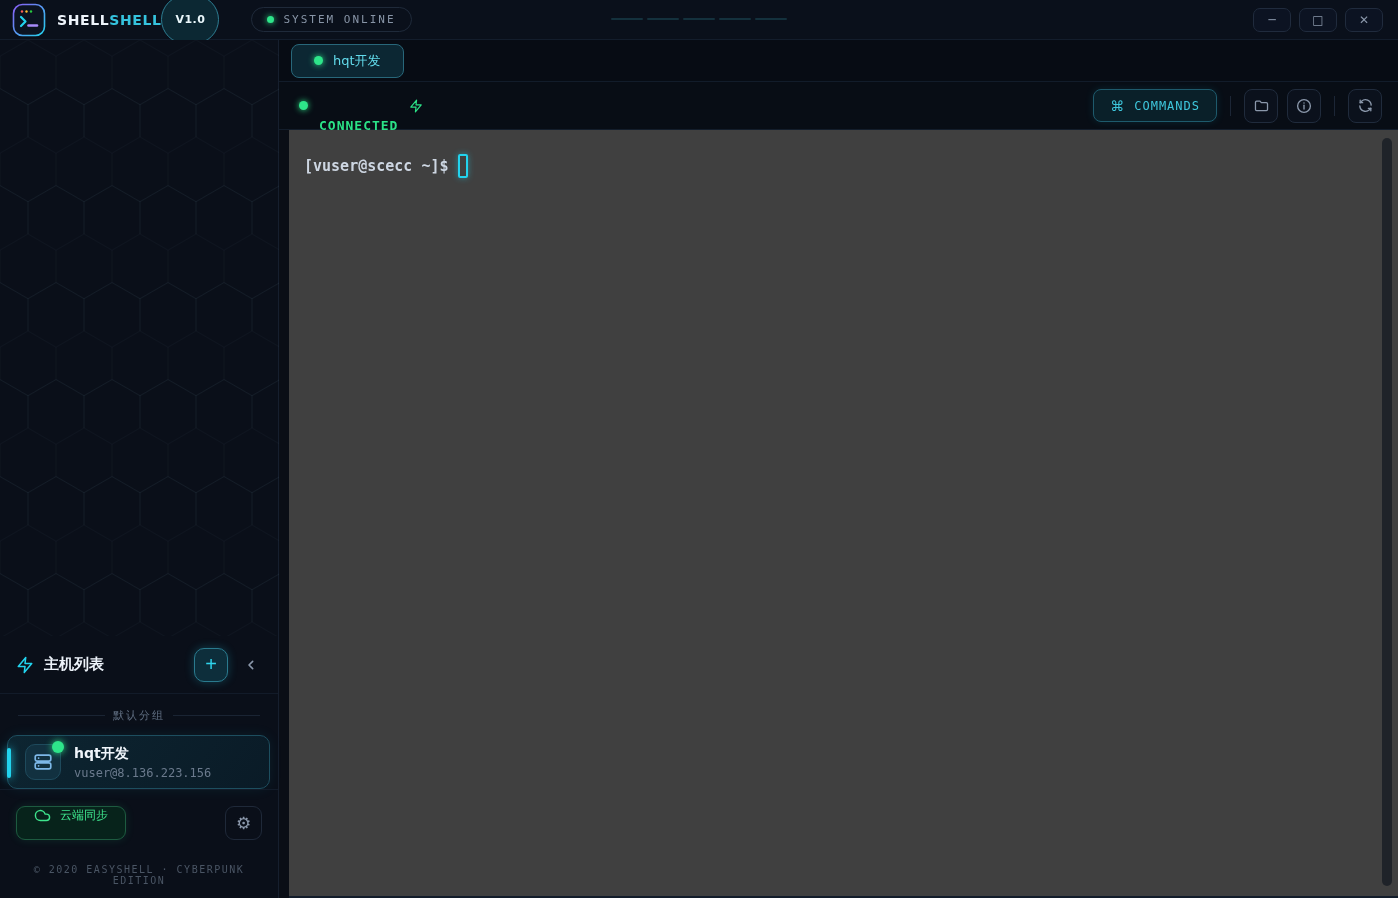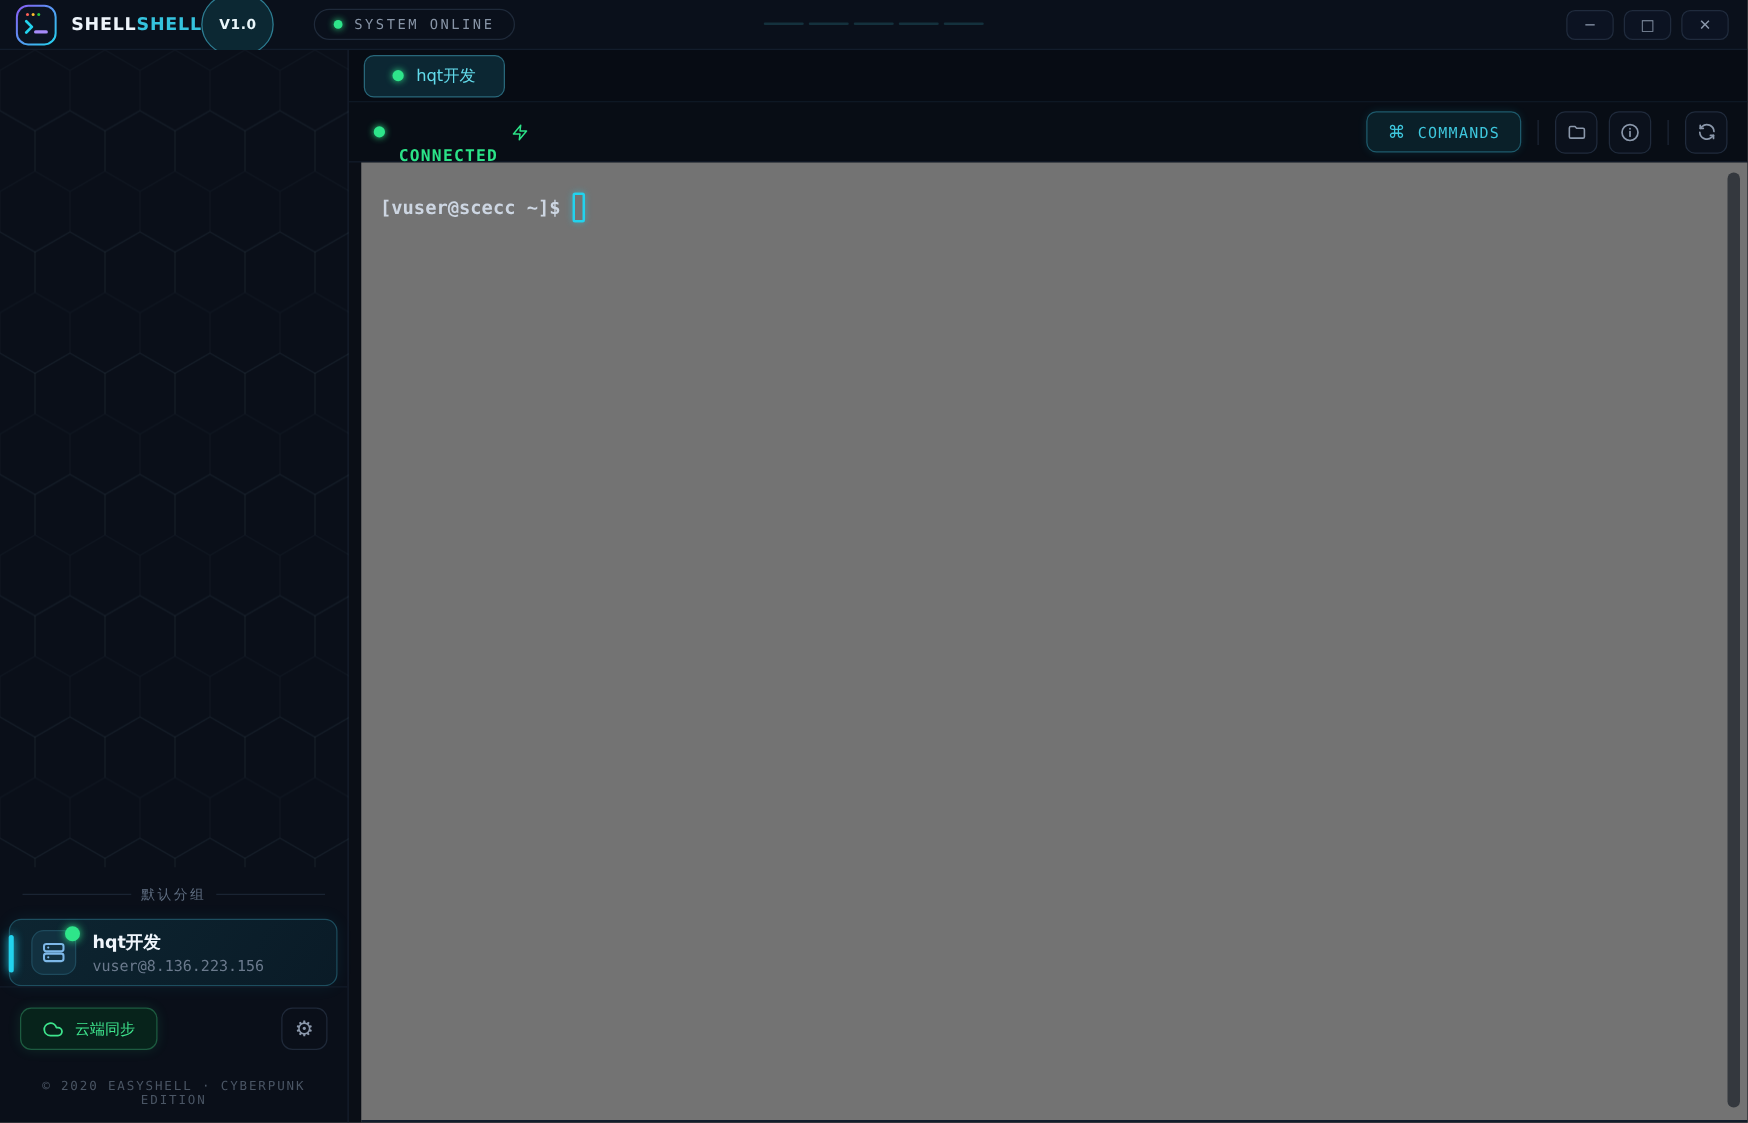--- a/index.html
+++ b/index.html
@@ -64,21 +64,21 @@
   .host-address { font-family:"DejaVu Sans Mono", monospace; font-size:12px; color:#6b7a8d; margin-top:3px; }
 
   .manage-btn { margin:26px 20px 0; height:35px; flex:0 0 35px; border-radius:9px; border:1px solid #222d3f;
                 background:rgba(13,19,32,.65); color:#8b98ab; font-size:12px; cursor:pointer;
                 display:flex; align-items:center; justify-content:center; gap:8px; font-family:"DejaVu Sans", sans-serif; }
   .sidebar-spacer { flex:1; }
 
   .sidebar-footer { border-top:1px solid #121b29; padding:16px 16px 12px; }
   .footer-row { display:flex; align-items:center; justify-content:space-between; }
   .cloud-btn { height:34px; padding:0 17px; border-radius:9px; border:1px solid #1d5b40; background:#07231b;
-               color:#3ee58d; font-size:12px; cursor:pointer; display:flex; align-items:center; gap:9px;
+               color:#3ee58d; font-size:12px; cursor:pointer; display:flex; gap:9px;
                box-shadow:0 0 10px rgba(46,229,138,.12); font-family:"DejaVu Sans", sans-serif; }
   .gear-btn { width:37px; height:34px; border-radius:9px; border:1px solid #1f2939; background:transparent;
               color:#8b98ab; font-size:17px; line-height:1; cursor:pointer; }
   .copyright { margin-top:24px; text-align:center; font-family:"DejaVu Sans Mono", monospace;
                font-size:10px; color:#4a5564; letter-spacing:1.5px; }
 
   
   .main { flex:1; display:flex; flex-direction:column; background:#0a0e16; min-width:0; }
   .tabbar { height:42px; flex:0 0 42px; background:#070c14; border-bottom:1px solid #121c2a;
             display:flex; align-items:center; padding:0 12px; }
@@ -94,21 +94,21 @@
                  color:#2be287; letter-spacing:1px;margin-top:40px; }
   .status-right { margin-left:auto; display:flex; align-items:center; gap:9px; }
   .commands-btn { height:33px; padding:0 16px; border-radius:8px; border:1px solid #1e5a6c; background:#0a2029;
                   color:#3ec7dd; font-family:"DejaVu Sans Mono", monospace; font-size:12px; letter-spacing:1px;
                   display:flex; align-items:center; gap:9px; cursor:pointer; box-shadow:0 0 8px rgba(34,211,238,.12); }
   .commands-btn .cmd-glyph { font-size:14px; font-family:"DejaVu Sans", sans-serif; }
   .v-divider { width:1px; height:20px; background:#1c2636; margin:0 4px; }
   .icon-btn { width:34px; height:34px; border-radius:8px; border:1px solid #202b3c; background:#0b111c;
               display:flex; align-items:center; justify-content:center; cursor:pointer; }
 
-  .terminal { flex:1; margin-left:10px; background:#737373; border-bottom:2px solid #131d2b;
+  .terminal { flex:1; margin-left:10px; background:#404040; border-bottom:2px solid #131d2b;
               position:relative; padding:24px 0 0 15px; cursor:text; }
   .prompt-line { display:flex; align-items:center; font-family:"DejaVu Sans Mono", monospace;
                  font-weight:bold; font-size:15px; color:#cdd6e2; }
   .cursor { display:inline-block; width:10px; height:24px; border:2px solid #22d3ee; margin-left:9px;
             border-radius:2px; box-shadow:0 0 6px rgba(34,211,238,.45); }
   .scrollbar-track { position:absolute; top:8px; bottom:10px; right:6px; width:10px;
                      background:#0a101a; border-radius:5px; opacity:.6; }
 </style>
 </head>
 <body>
@@ -167,20 +167,34 @@
             <g fill="none" stroke="#5a7a9a" stroke-opacity="0.055" stroke-width="1">
               <path d="M28 0 56 16.2v32.3L28 64.7 0 48.5V16.2Z"></path>
               <path d="M28 0 56 16.2v32.3L28 64.7 0 48.5V16.2Z" transform="translate(-28,48.5)"></path>
               <path d="M28 0 56 16.2v32.3L28 64.7 0 48.5V16.2Z" transform="translate(28,48.5)"></path>
             </g>
           </pattern>
         </defs>
         <rect width="100%" height="100%" fill="url(#hex)"></rect>
       </svg>
 
+      <div class="sidebar-header">
+        <svg width="18" height="18" viewBox="0 0 24 24">
+          <path d="M13 2 3 14h9l-1 8 10-12h-9l1-8z" fill="none" stroke="#22d3ee" stroke-width="2" stroke-linejoin="round"></path>
+        </svg>
+        <span class="sidebar-title">主机列表</span>
+        <button class="add-btn">
+            <span>+</span>
+          </button>
+        <button class="collapse-btn">
+          <svg width="16" height="16" viewBox="0 0 24 24">
+            <polyline points="14.5 6.5 9 12 14.5 17.5" fill="none" stroke="#8b98ab" stroke-width="2.4" stroke-linecap="round" stroke-linejoin="round"></polyline>
+          </svg>
+        </button>
+      </div>
 
       <div class="group-row">
         <span class="line"></span>
         <span class="group-label">默认分组</span>
         <span class="line"></span>
       </div>
 
       <div class="host-card">
         <span class="host-accent"></span>
         <div class="host-icon-wrap">

